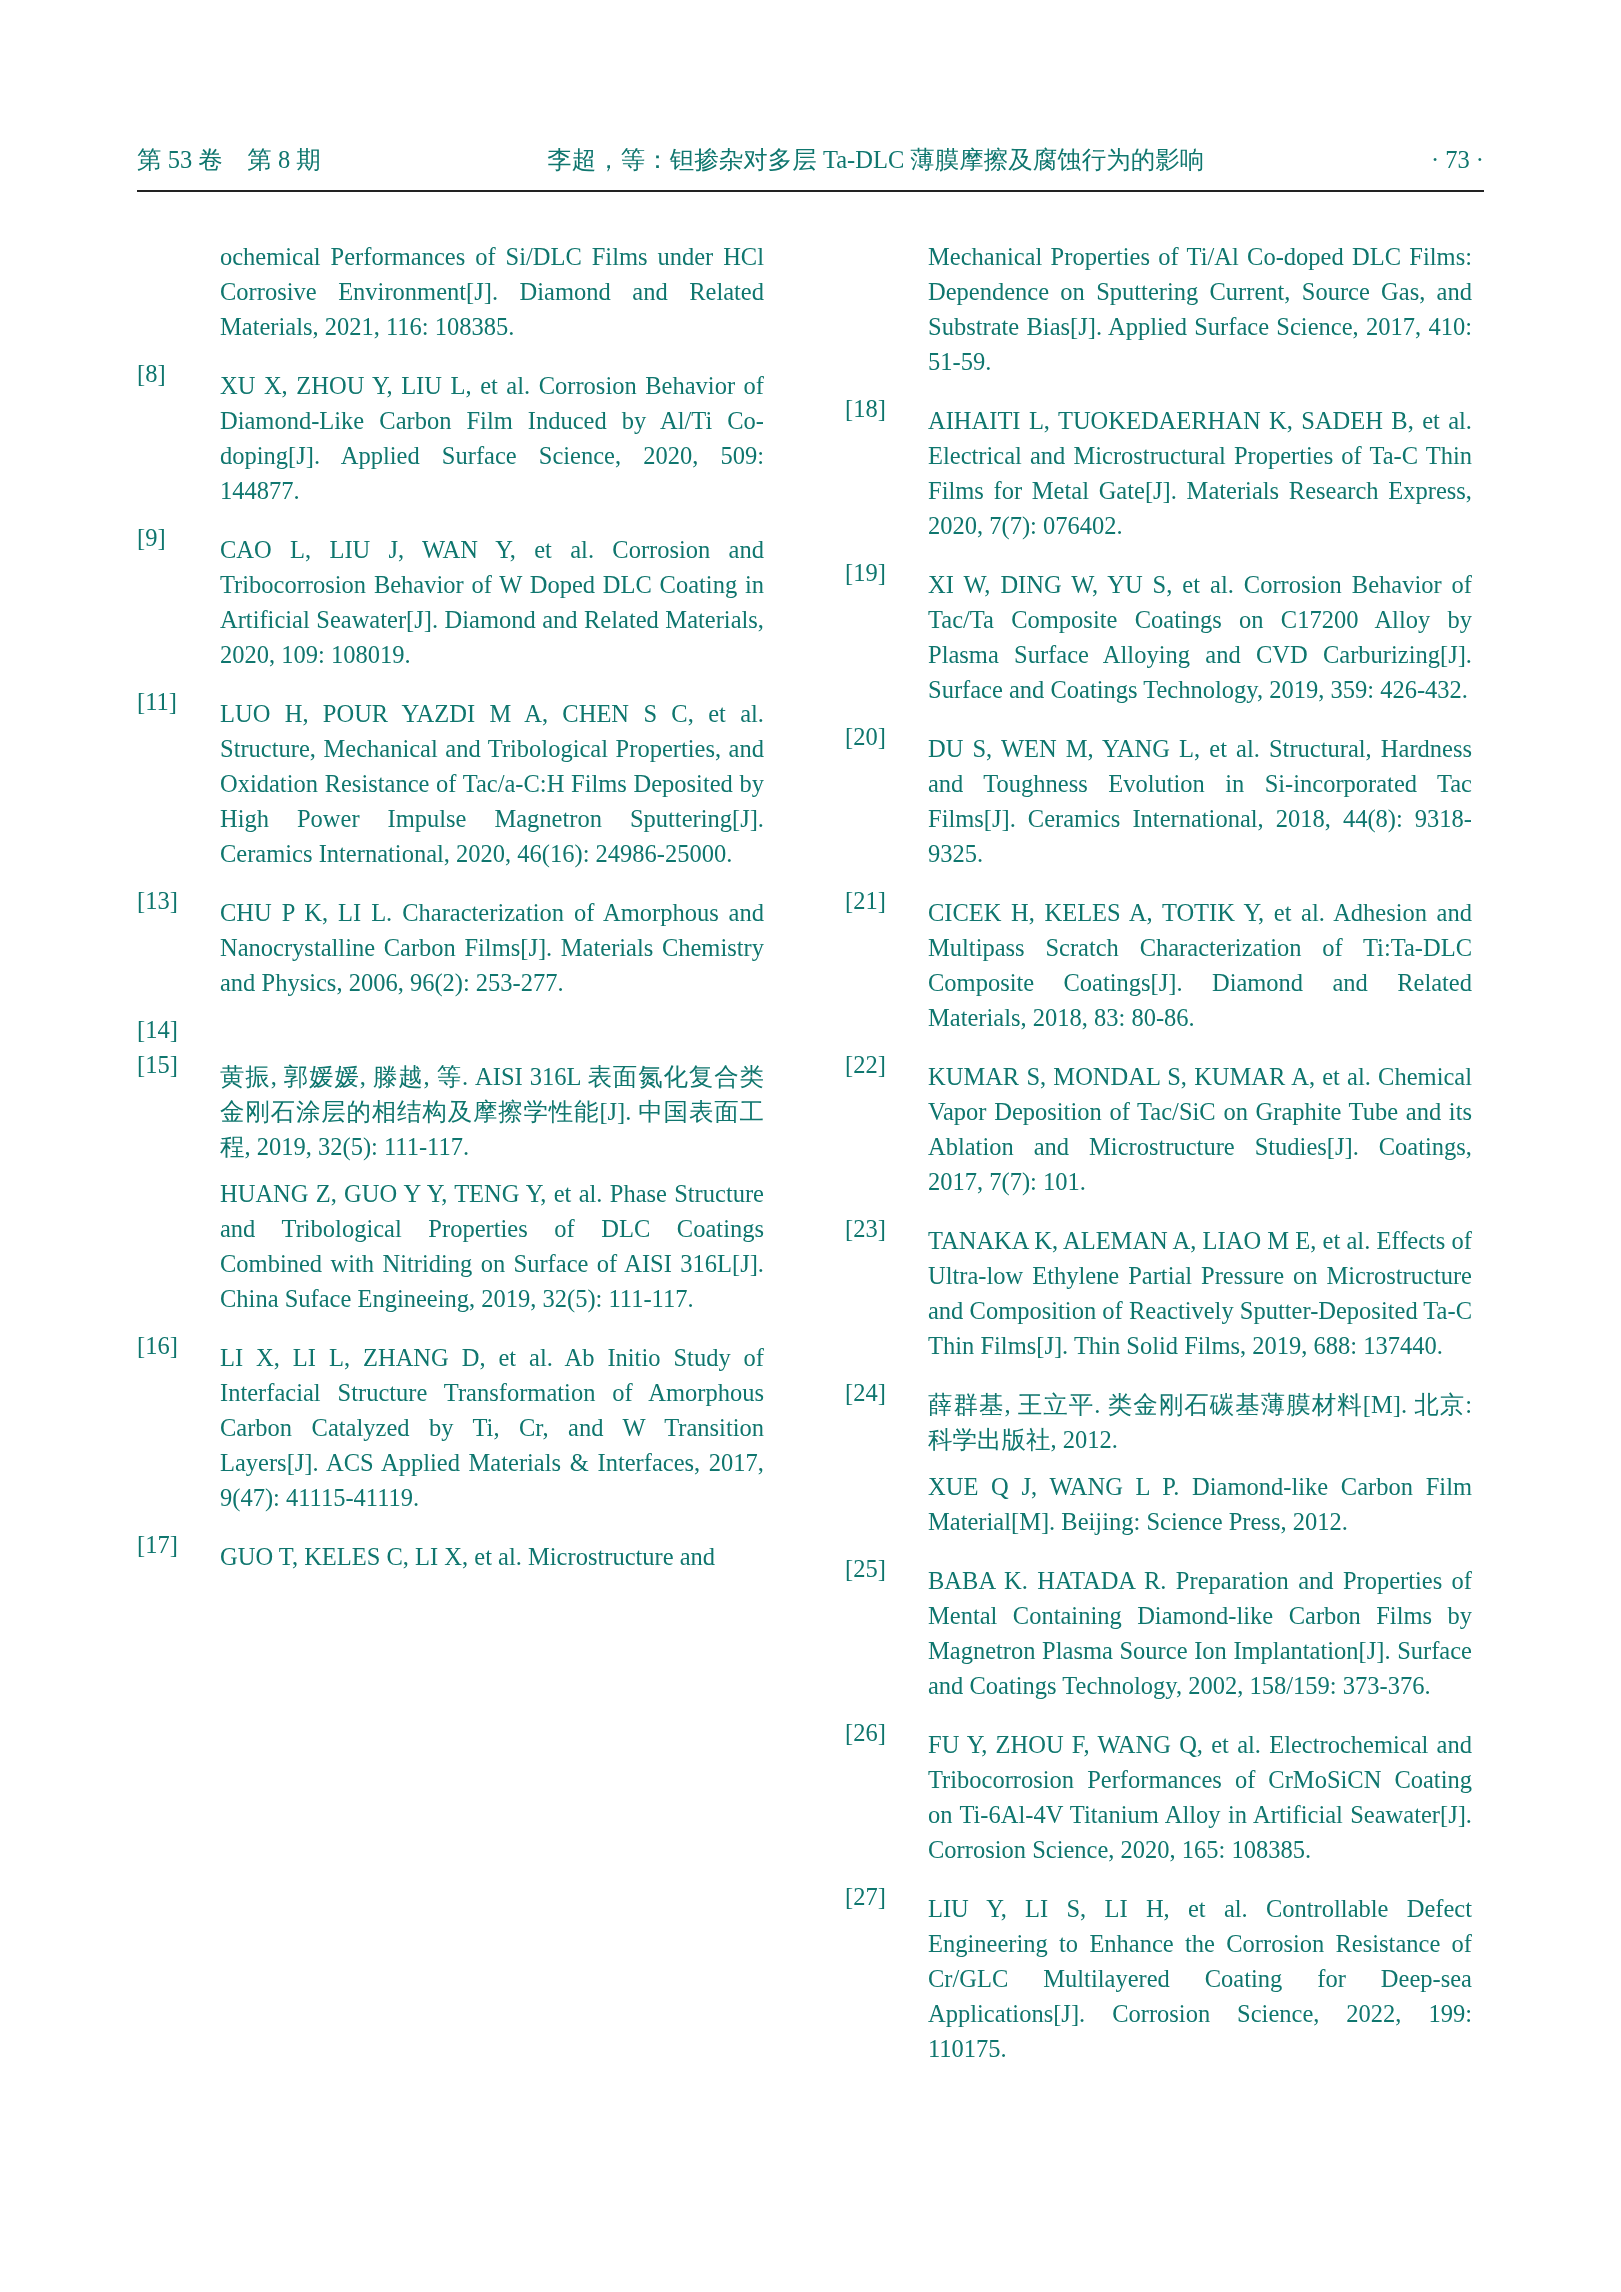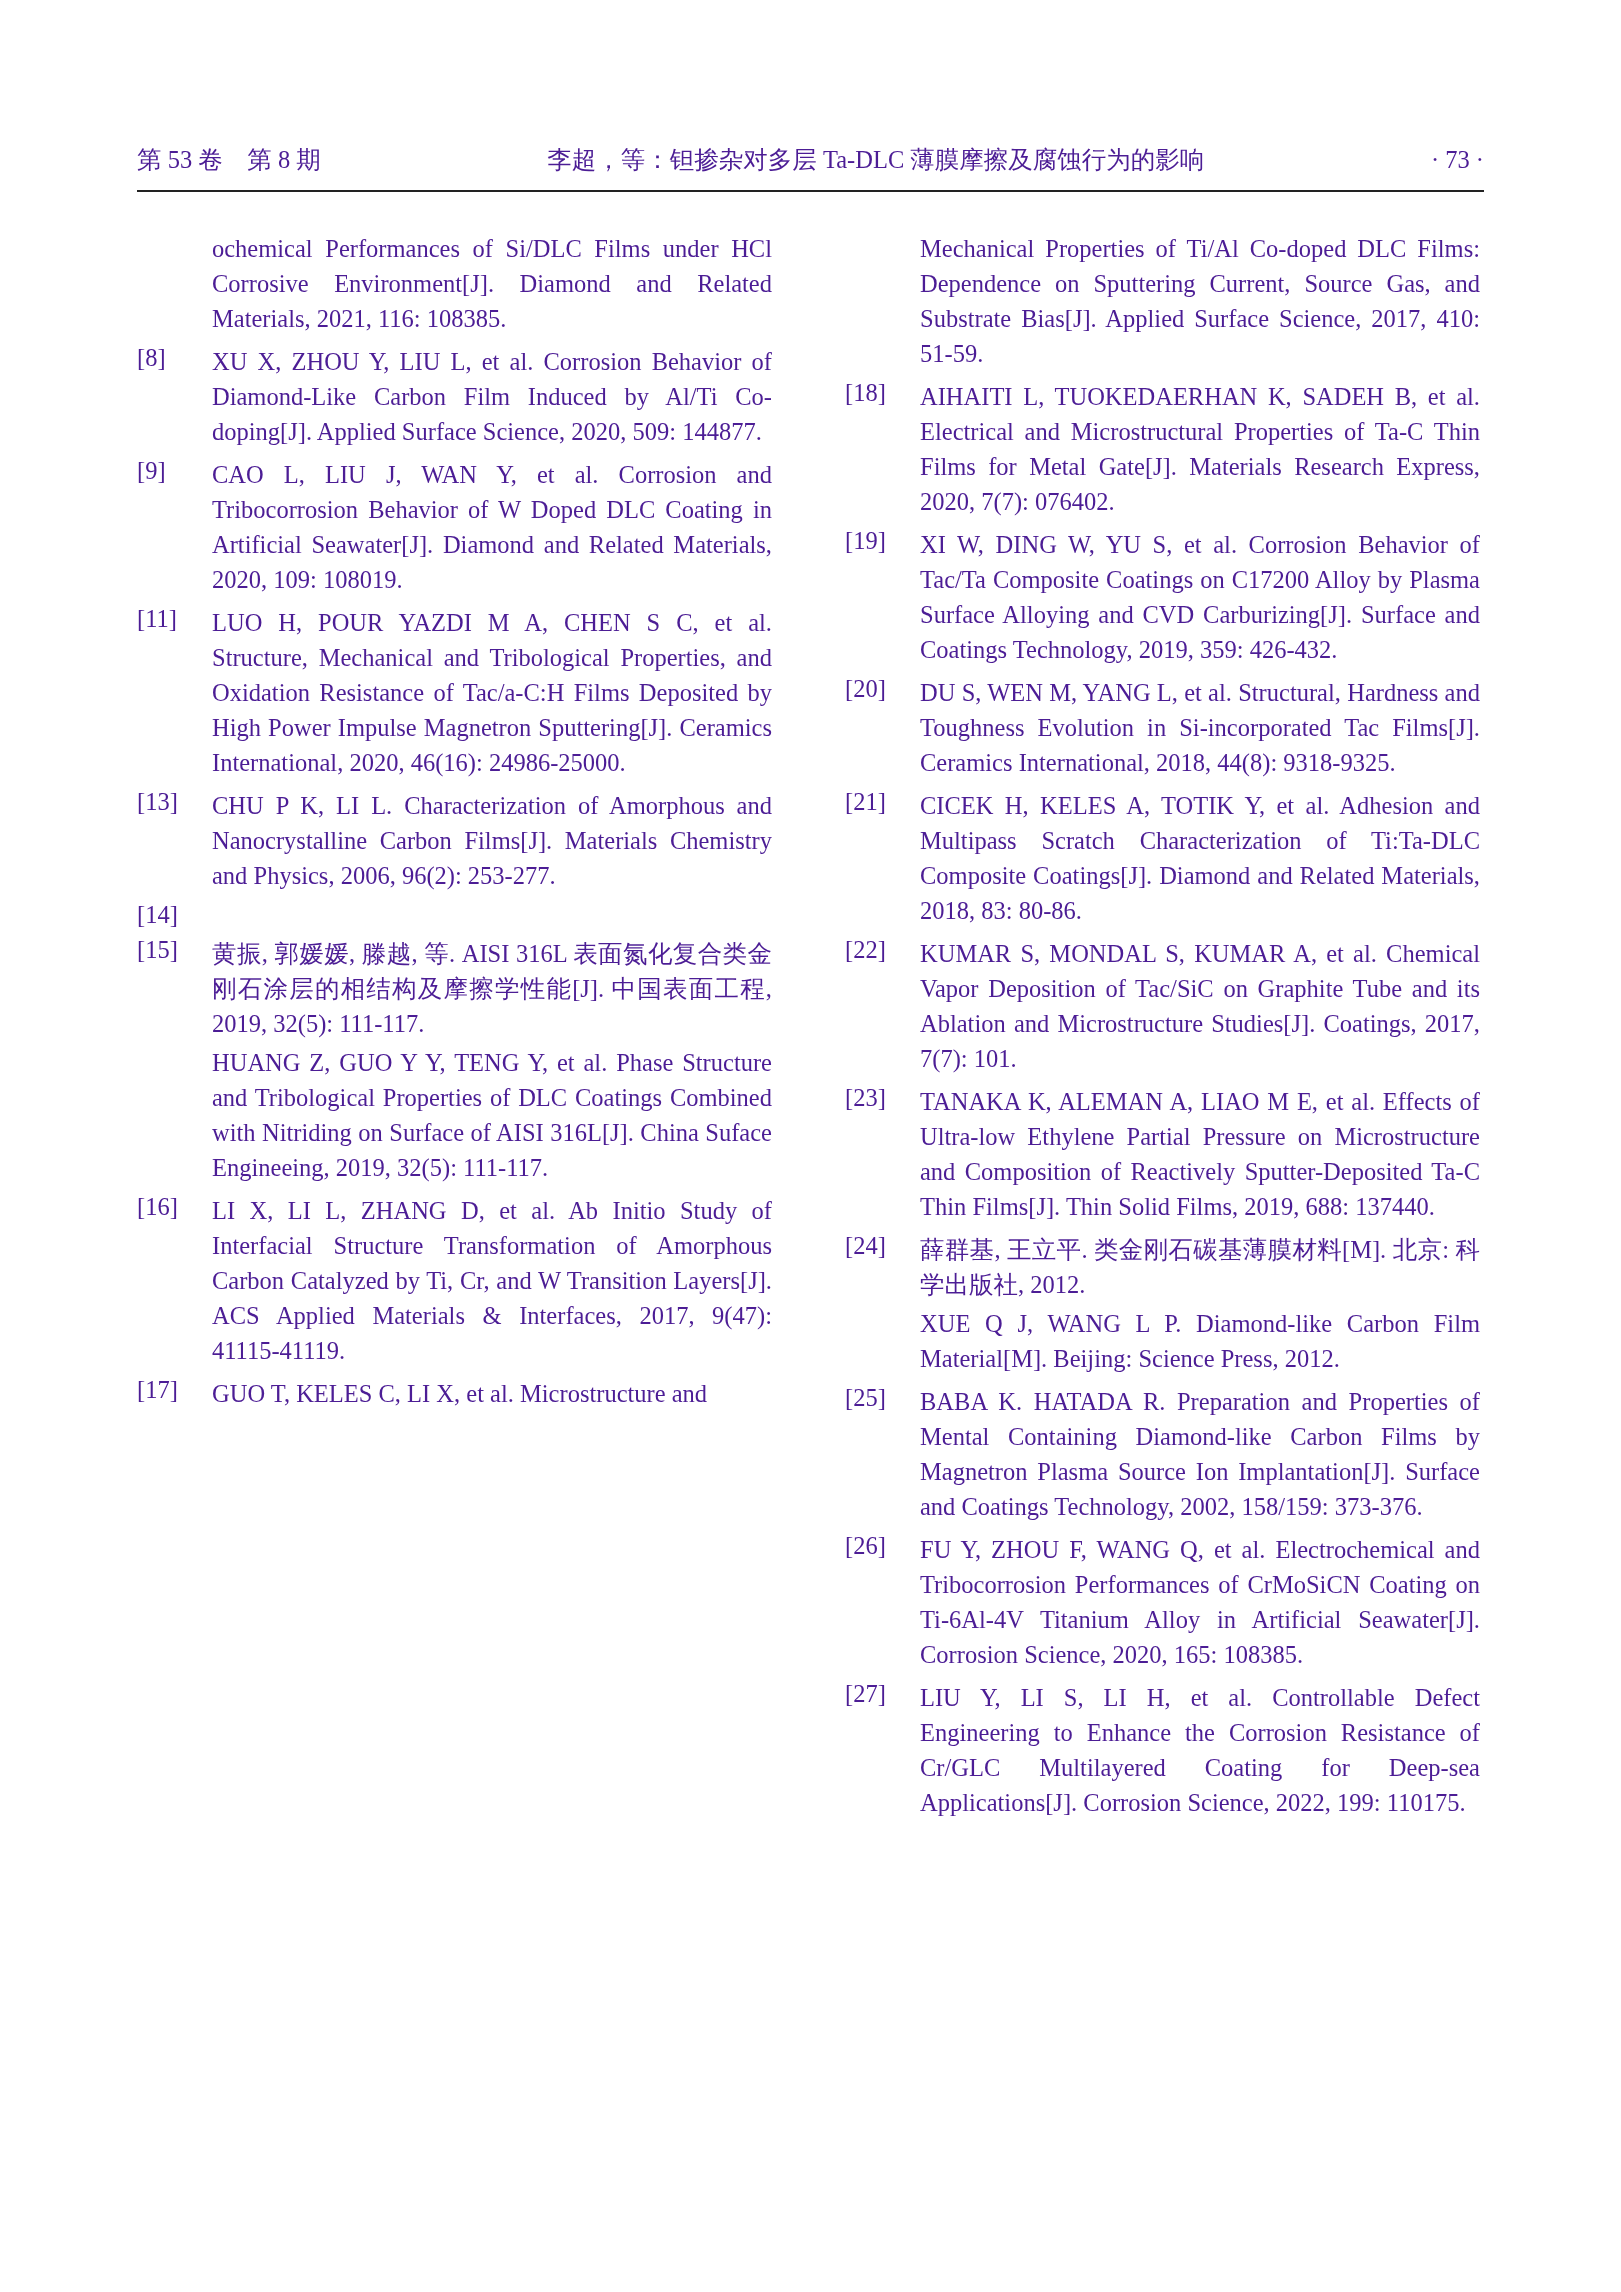--- a/index.html
+++ b/index.html
@@ -3,21 +3,21 @@
 <meta charset="utf-8">
 <style>
   * { box-sizing: border-box; }
   html, body { margin: 0; padding: 0; background: #ffffff; }
   .page {
     position: relative;
     width: 1621px;
     height: 2293px;
     background: #ffffff;
     font-family: "Liberation Serif", "DejaVu Serif", serif;
-    color: #4c1d95;
+    color: #0f766e;
     overflow: hidden;
   }
   .page-header {
     position: absolute;
     left: 137px;
     top: 145px;
     width: 1347px;
     display: flex;
     justify-content: space-between;
     align-items: baseline;
@@ -51,21 +51,21 @@
     width: 71px;
     font-size: 24.5px;
     line-height: 35px;
   }
   .ref-text {
     flex: 1 1 auto;
     font-size: 24.5px;
     line-height: 35px;
     text-align: justify;
   }
-  .ref-text p { margin: 4px; padding: 0; }
+  .ref-text p { margin: 12px; padding: 0; }
 </style>
 </head>
 <body>
 
 <div class="page">
 
   <header class="page-header">
     <span class="header-left">第 53 卷　第 8 期</span>
     <span class="header-center">李超，等：钽掺杂对多层 Ta-DLC 薄膜摩擦及腐蚀行为的影响</span>
     <span class="header-right">· 73 ·</span>

